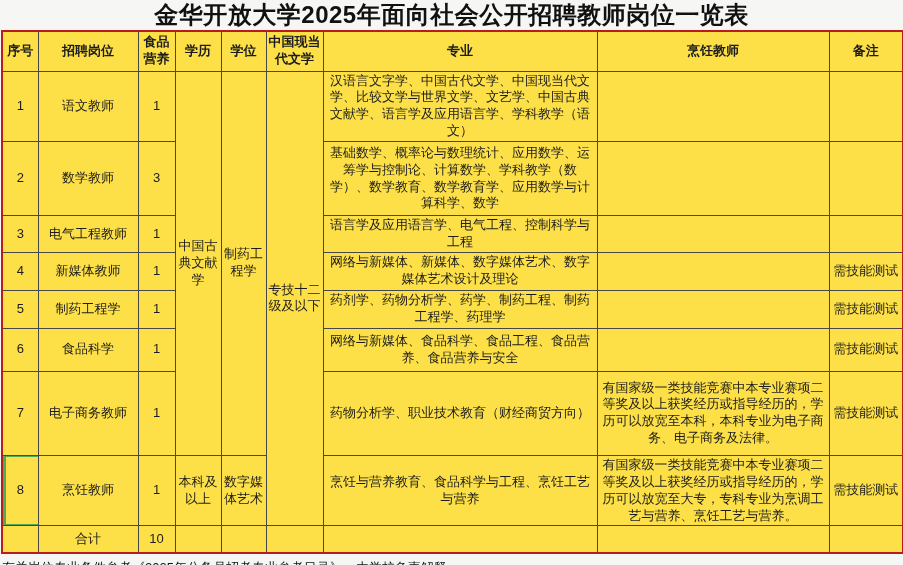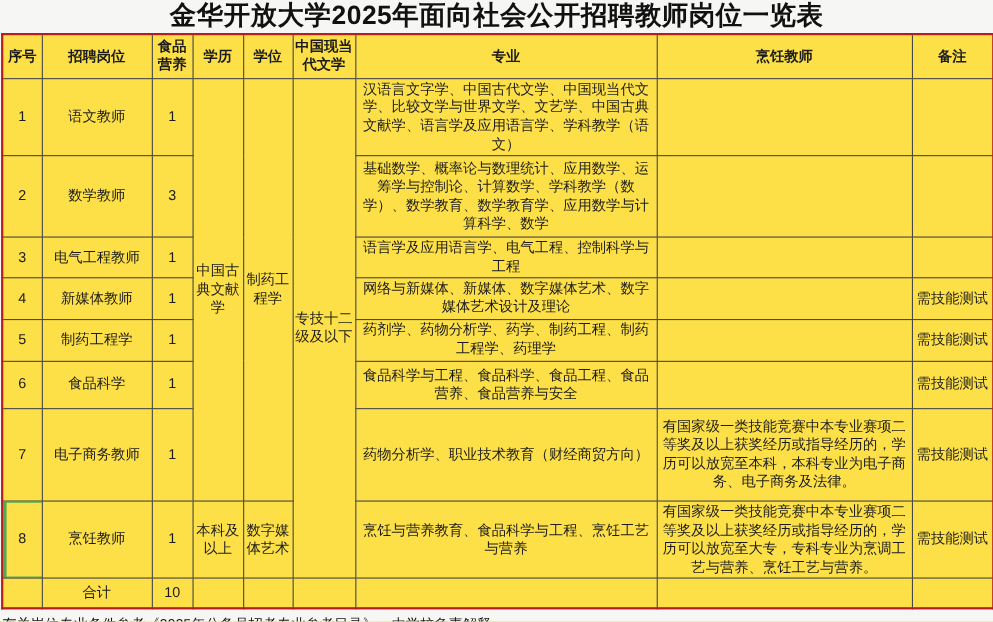--- a/index.html
+++ b/index.html
@@ -125,21 +125,21 @@
       <td>1</td>
       <td>药剂学、药物分析学、药学、制药工程、制药工程学、药理学</td>
       <td></td>
       <td>需技能测试</td>
     </tr>
 
     <tr style="height:43px">
       <td>6</td>
       <td>食品科学</td>
       <td>1</td>
-      <td>食品科学与工程、食品科学、食品工程、食品营养、食品营养与安全</td>
+      <td>网络与新媒体、食品科学、食品工程、食品营养、食品营养与安全</td>
       <td></td>
       <td>需技能测试</td>
     </tr>
 
     <tr style="height:84px">
       <td>7</td>
       <td>电子商务教师</td>
       <td>1</td>
       <td>药物分析学、职业技术教育（财经商贸方向）</td>
       <td>有国家级一类技能竞赛中本专业赛项二等奖及以上获奖经历或指导经历的，学历可以放宽至本科，本科专业为电子商务、电子商务及法律。</td>

